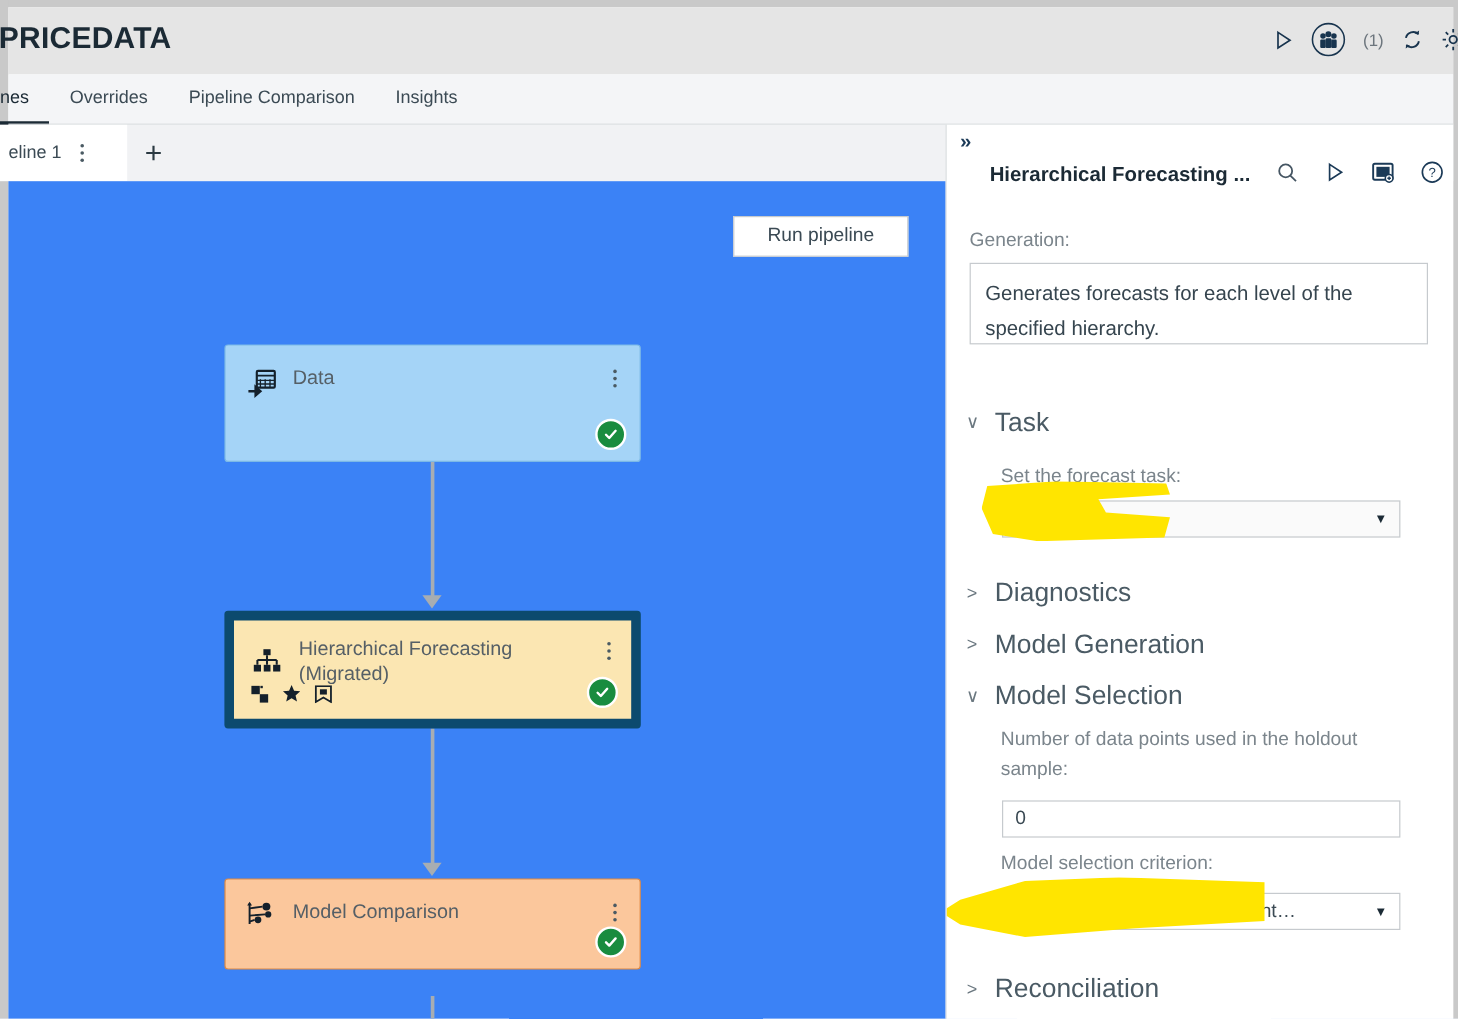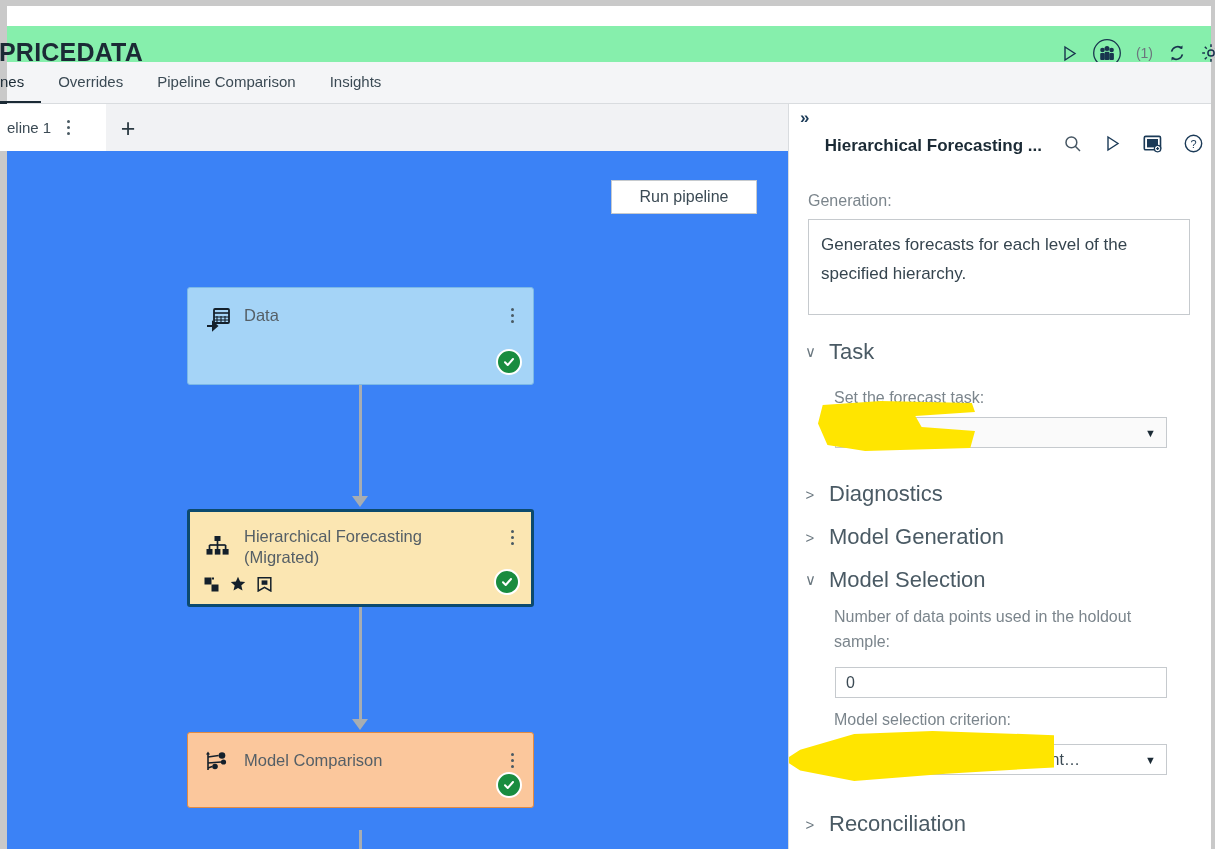--- a/index.html
+++ b/index.html
@@ -11,21 +11,21 @@
     -webkit-font-smoothing:antialiased;
   }
   .app{position:relative;width:1215px;height:849px;background:#ffffff;}
 
   
   .left-gutter{position:absolute;left:0;top:0;width:7px;height:849px;background:#c9c9c9;}
   .top-gutter{position:absolute;left:0;top:0;width:1215px;height:6px;background:#c9c9c9;}
   .right-gutter{position:absolute;right:0;top:0;width:4px;height:849px;background:#c9c9c9;}
 
   
-  .header{position:absolute;left:7px;top:6px;width:1204px;height:56px;background:#86efac;margin-top:20px;}
+  .header{position:absolute;left:7px;top:6px;width:1204px;height:56px;background:#e5e5e5;}
   .app-title{position:absolute;left:-8px;top:12px;font-size:25px;font-weight:700;color:#1b2a35;letter-spacing:.2px;}
   .header-icons{position:absolute;right:2px;top:12px;display:flex;align-items:center;gap:14px;}
   .hicon{display:flex;align-items:center;justify-content:center;color:#18344e;}
   .count-badge{font-size:14px;color:#6c757d;}
 
   
   .tabbar{position:absolute;left:7px;top:62px;width:1204px;height:42px;background:#f4f5f7;}
   .tabs{position:absolute;left:-24px;top:0;display:flex;align-items:flex-end;height:42px;}
   .tab{font-size:15px;color:#3b4a54;padding:0 17px;height:42px;line-height:40px;white-space:nowrap;}
   .tab.active{color:#1b2a35;box-shadow:inset 0 -3px 0 0 #1b2a35;}
@@ -49,21 +49,21 @@
   .node{position:absolute;box-sizing:border-box;}
   .node-title{position:absolute;left:56px;top:17px;right:42px;font-size:16.5px;line-height:21px;color:#555f66;}
   .node-icon{position:absolute;left:18px;top:19px;width:26px;height:26px;color:#14202b;}
   .node-kebab{position:absolute;right:14px;top:20px;}
   .node-check{position:absolute;right:11px;bottom:9px;width:22px;height:22px;border-radius:50%;
      background:#198c3f;border:2px solid #ffffff;display:flex;align-items:center;justify-content:center;}
   .node-check svg{display:block;}
   .node-badges{position:absolute;left:14px;bottom:8px;display:flex;align-items:center;gap:11px;color:#14202b;}
 
   .node-data{left:180px;top:136px;width:347px;height:98px;background:#a5d4f7;border:1px solid #7cb9e6;border-radius:3px;}
-  .node-hier{left:180px;top:358px;width:347px;height:98px;background:#fbe6b2;border:3px solid #0c4a6e;border-radius:3px;}
+  .node-hier{left:180px;top:358px;width:347px;height:98px;background:#fbe6b2;border:8px solid #0c4a6e;border-radius:3px;}
   .node-model{left:180px;top:581px;width:347px;height:76px;background:#fbc79c;border:1px solid #e08a43;border-radius:3px;}
 
   .conn{position:absolute;left:352px;width:3px;background:#a7adb2;}
   .conn1{top:234px;height:112px;}
   .conn2{top:456px;height:113px;}
   .conn3{top:679px;height:19px;}
   .arrow{position:absolute;left:345px;width:0;height:0;border-left:8px solid transparent;
          border-right:8px solid transparent;border-top:11px solid #a7adb2;}
   .arrow1{top:345px;}
   .arrow2{top:568px;}
@@ -71,21 +71,21 @@
   
   .divider{position:absolute;left:788px;top:104px;width:1px;height:745px;background:#d9dcdf;}
   .panel{position:absolute;left:789px;top:104px;width:422px;height:745px;background:#ffffff;overflow:hidden;}
   .panel-collapse{position:absolute;left:11px;top:4px;font-size:17px;color:#1b3a57;font-weight:700;letter-spacing:-1px;}
   .panel-head{position:absolute;left:19px;top:30px;right:8px;display:flex;align-items:center;gap:4px;justify-content:flex-end;}
   .panel-title{font-size:17px;font-weight:700;color:#1b2a35;white-space:nowrap;}
   .panel-head-icons{display:flex;align-items:center;gap:22px;margin-left:18px;color:#1b3a57;}
 
   .label{position:absolute;font-size:16px;color:#7b858c;line-height:22px;}
   .desc-label{left:19px;top:86px;}
-  .desc-box{position:absolute;left:19px;top:115px;width:382px;height:96px;border:1px solid #c6cace;
+  .desc-box{position:absolute;left:19px;top:115px;width:382px;height:68px;border:1px solid #c6cace;
             background:#ffffff;box-sizing:border-box;padding:10px 12px;}
   .desc-text{font-size:17px;line-height:29px;color:#36454f;}
 
   .section{position:absolute;left:16px;display:flex;align-items:center;gap:14px;}
   .chev{font-size:15px;color:#6b7880;width:10px;display:inline-block;text-align:center;}
   .section-label{font-size:22px;color:#4a5a64;white-space:nowrap;}
   .sec-task{top:235px;}
   .sec-diag{top:377px;}
   .sec-modgen{top:420px;}
   .sec-modsel{top:463px;}

